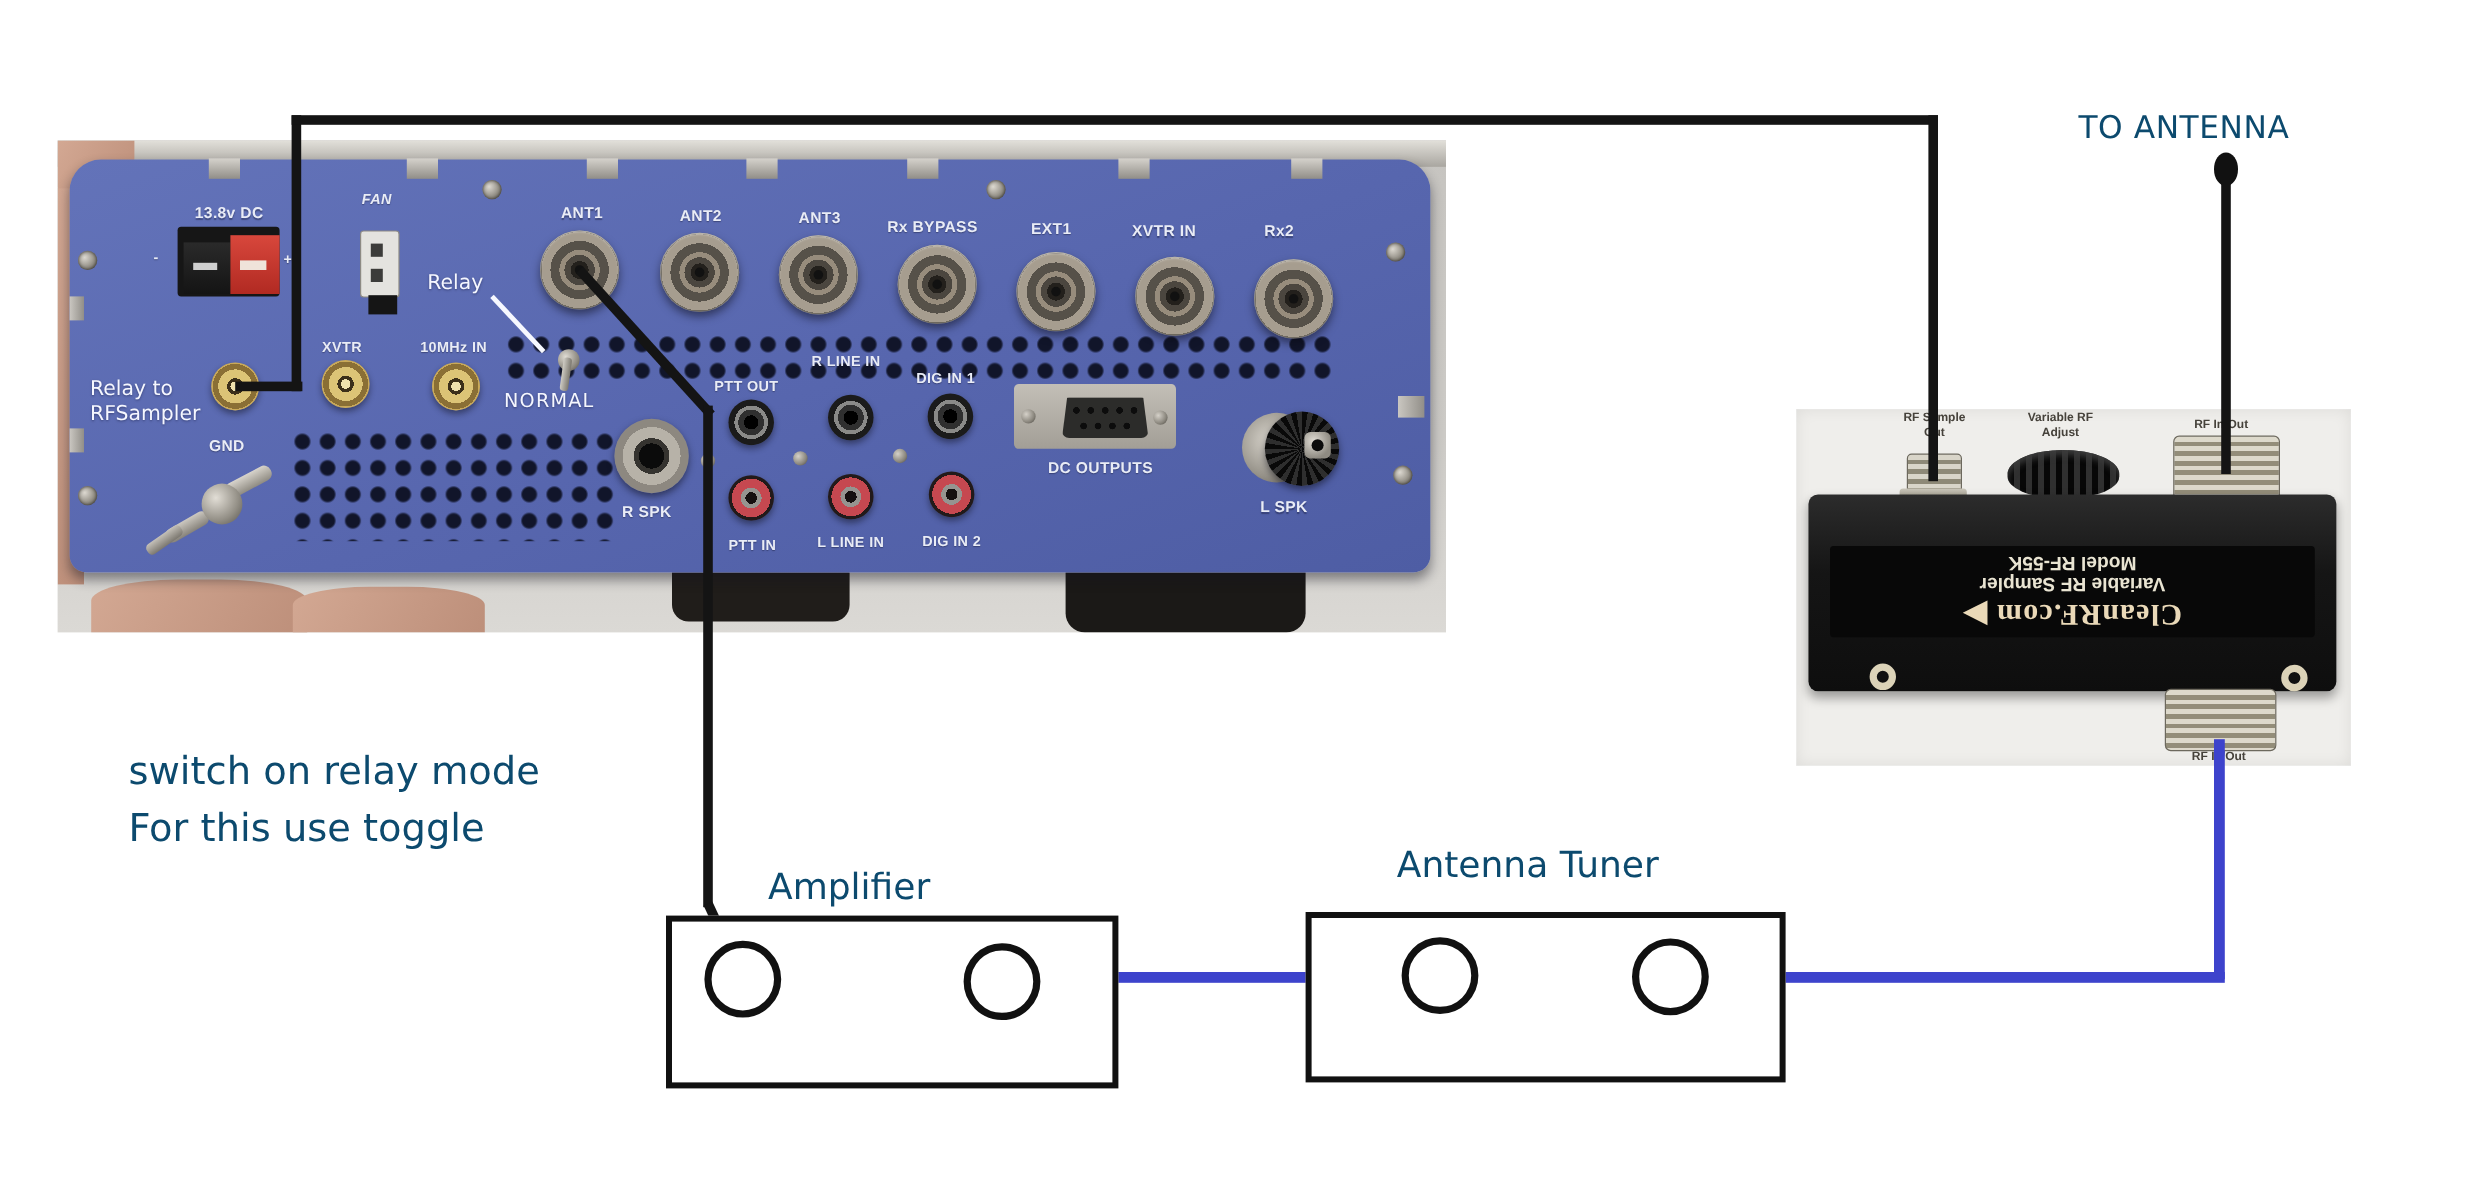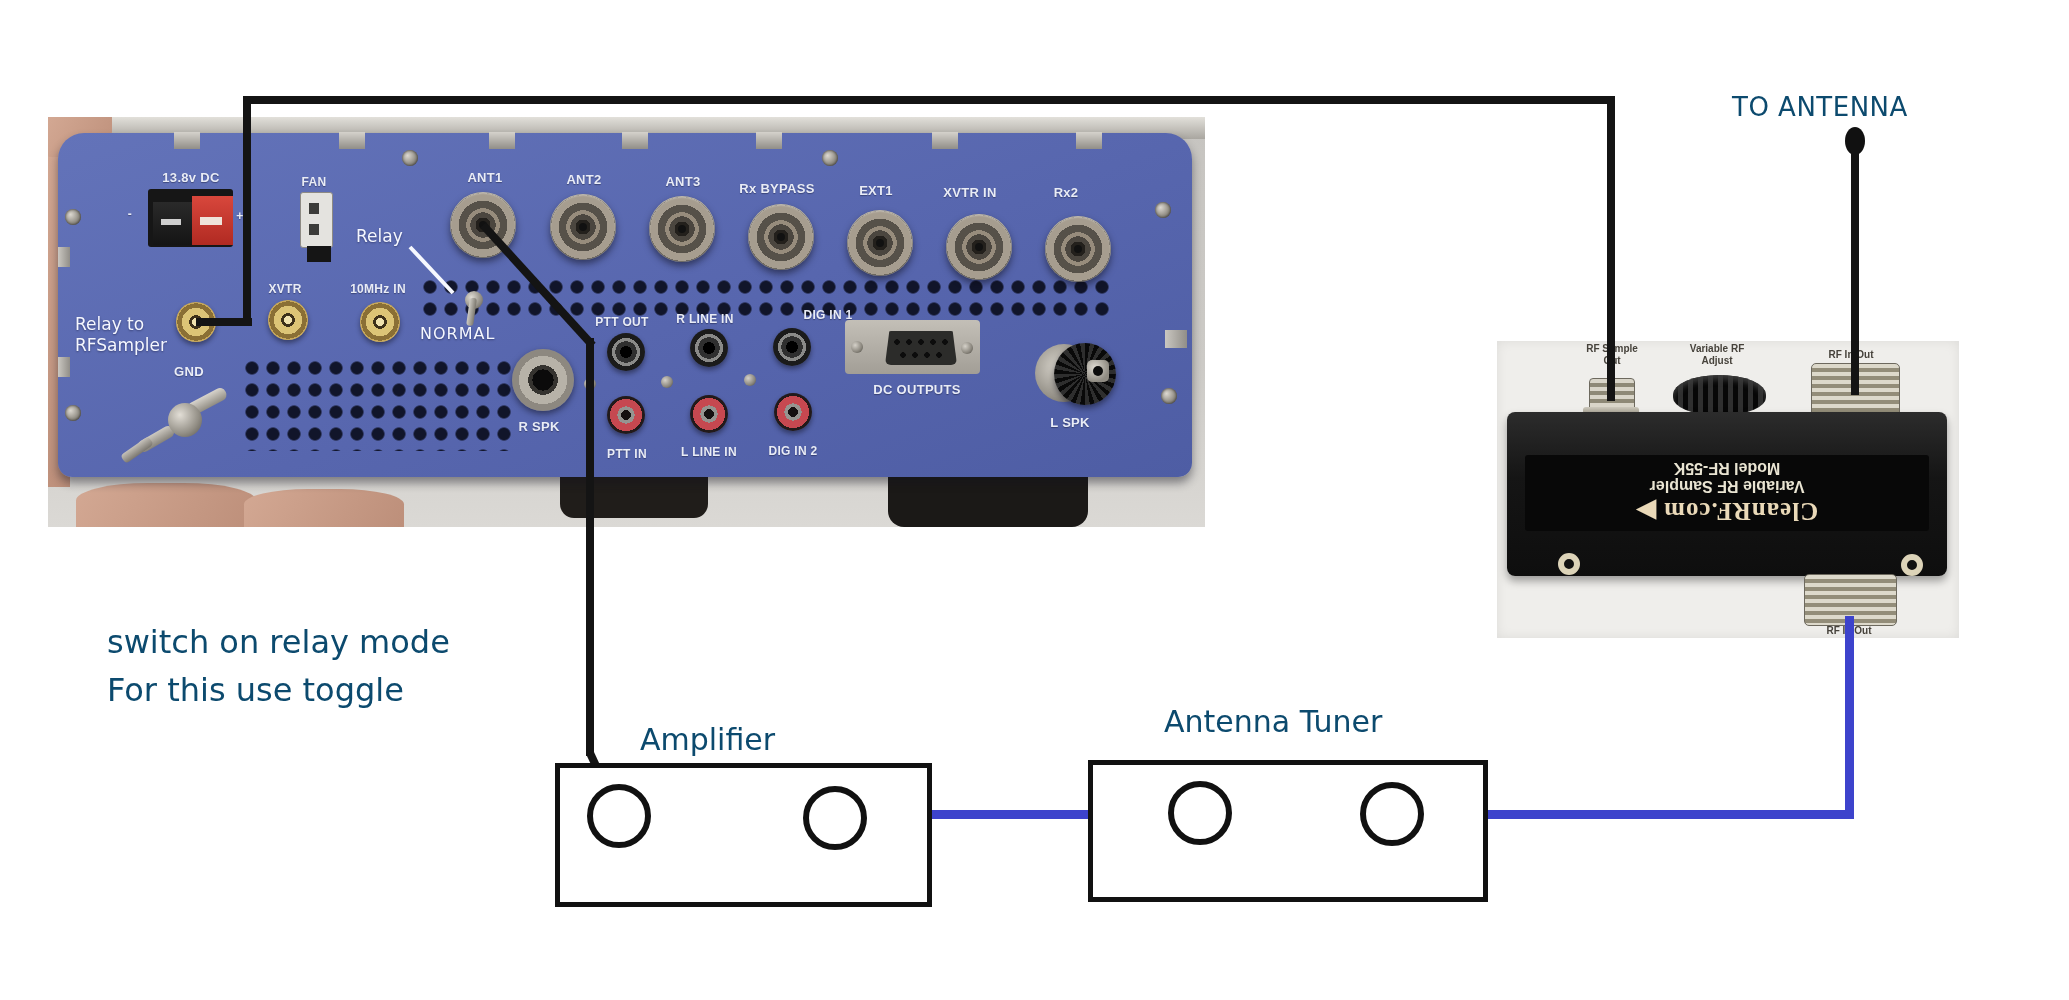--- a/index.html
+++ b/index.html
@@ -99,21 +99,21 @@
 
       <span class="lab lab13" style="left:133px;top:37px;">13.8v DC</span>
       <span class="lab" style="left:72px;top:74px;">-</span>
       <span class="lab" style="left:182px;top:76px;">+</span>
       <div class="abs" style="left:90px;top:56px;width:85px;height:58px;background:#161616;border-radius:3px;"></div>
       <div class="abs" style="left:95px;top:69px;width:39px;height:43px;background:linear-gradient(180deg,#2a2a2a,#141414);"></div>
       <div class="abs" style="left:134px;top:63px;width:41px;height:49px;background:linear-gradient(180deg,#d8473c,#b12a22);"></div>
       <div class="abs" style="left:103px;top:86px;width:20px;height:6px;background:#cfcfcf;"></div>
       <div class="abs" style="left:142px;top:84px;width:22px;height:8px;background:#efe3da;"></div>
 
-      <span class="lab" style="left:256px;top:42px;">FAN</span>
+      <span class="lab" style="left:256px;top:26px;font-style:italic;">FAN</span>
       <div class="abs" style="left:242px;top:59px;width:31px;height:54px;background:#e4e3df;border:1px solid #8d8a84;border-radius:3px;"></div>
       <div class="abs" style="left:251px;top:70px;width:10px;height:11px;background:#3c3c3a;"></div>
       <div class="abs" style="left:251px;top:91px;width:10px;height:11px;background:#3c3c3a;"></div>
       <div class="abs" style="left:249px;top:113px;width:24px;height:16px;background:#151515;"></div>
 
       <span class="lab lab13" style="left:427px;top:37px;">ANT1</span>
       <span class="lab lab13" style="left:526px;top:39px;">ANT2</span>
       <span class="lab lab13" style="left:625px;top:41px;">ANT3</span>
       <span class="lab lab13" style="left:719px;top:48px;">Rx BYPASS</span>
       <span class="lab lab13" style="left:818px;top:50px;">EXT1</span>
@@ -148,22 +148,22 @@
       <span class="lab lab13" style="left:131px;top:231px;">GND</span>
       <div class="abs" style="left:128px;top:262px;width:42px;height:13px;background:linear-gradient(180deg,#d8d4cc,#8f8b82);border-radius:6px;transform:rotate(-28deg);"></div>
       <div class="abs" style="left:78px;top:300px;width:40px;height:12px;background:linear-gradient(180deg,#cdc9c1,#86827a);border-radius:6px;transform:rotate(-30deg);"></div>
       <div class="abs" style="left:62px;top:312px;width:34px;height:10px;background:linear-gradient(180deg,#c5c1b9,#7b776f);border-radius:4px;transform:rotate(-35deg);"></div>
       <div class="abs" style="left:110px;top:270px;width:34px;height:34px;border-radius:50%;background:radial-gradient(circle at 35% 35%,#e2ded6,#938f86 60%,#55524b);"></div>
 
       <div class="abs" style="left:454px;top:216px;width:62px;height:62px;border-radius:50%;background:radial-gradient(circle,#0b0b0b 0 24%,#35332f 24% 34%,#b7b2a8 34% 55%,#8d8880 55% 72%,#a7a29a 72% 100%);box-shadow:0 3px 6px rgba(10,10,20,.5);"></div>
       <span class="lab lab13" style="left:481px;top:286px;">R SPK</span>
 
       <span class="lab" style="left:564px;top:182px;">PTT OUT</span>
-      <span class="lab" style="left:647px;top:179px;">R LINE IN</span>
-      <span class="lab" style="left:730px;top:175px;margin-left:40px;">DIG IN 1</span>
+      <span class="lab" style="left:647px;top:161px;">R LINE IN</span>
+      <span class="lab" style="left:730px;top:175px;">DIG IN 1</span>
       <div class="rca" style="left:549px;top:200px;"></div>
       <div class="rca" style="left:632px;top:196px;"></div>
       <div class="rca" style="left:715px;top:195px;"></div>
       <div class="rcared" style="left:549px;top:263px;"></div>
       <div class="rcared" style="left:632px;top:262px;"></div>
       <div class="rcared" style="left:716px;top:260px;"></div>
       <span class="lab" style="left:569px;top:314px;">PTT IN</span>
       <span class="lab" style="left:651px;top:312px;">L LINE IN</span>
       <span class="lab" style="left:735px;top:311px;">DIG IN 2</span>
       <div class="screw-s" style="left:526px;top:245px;"></div>

